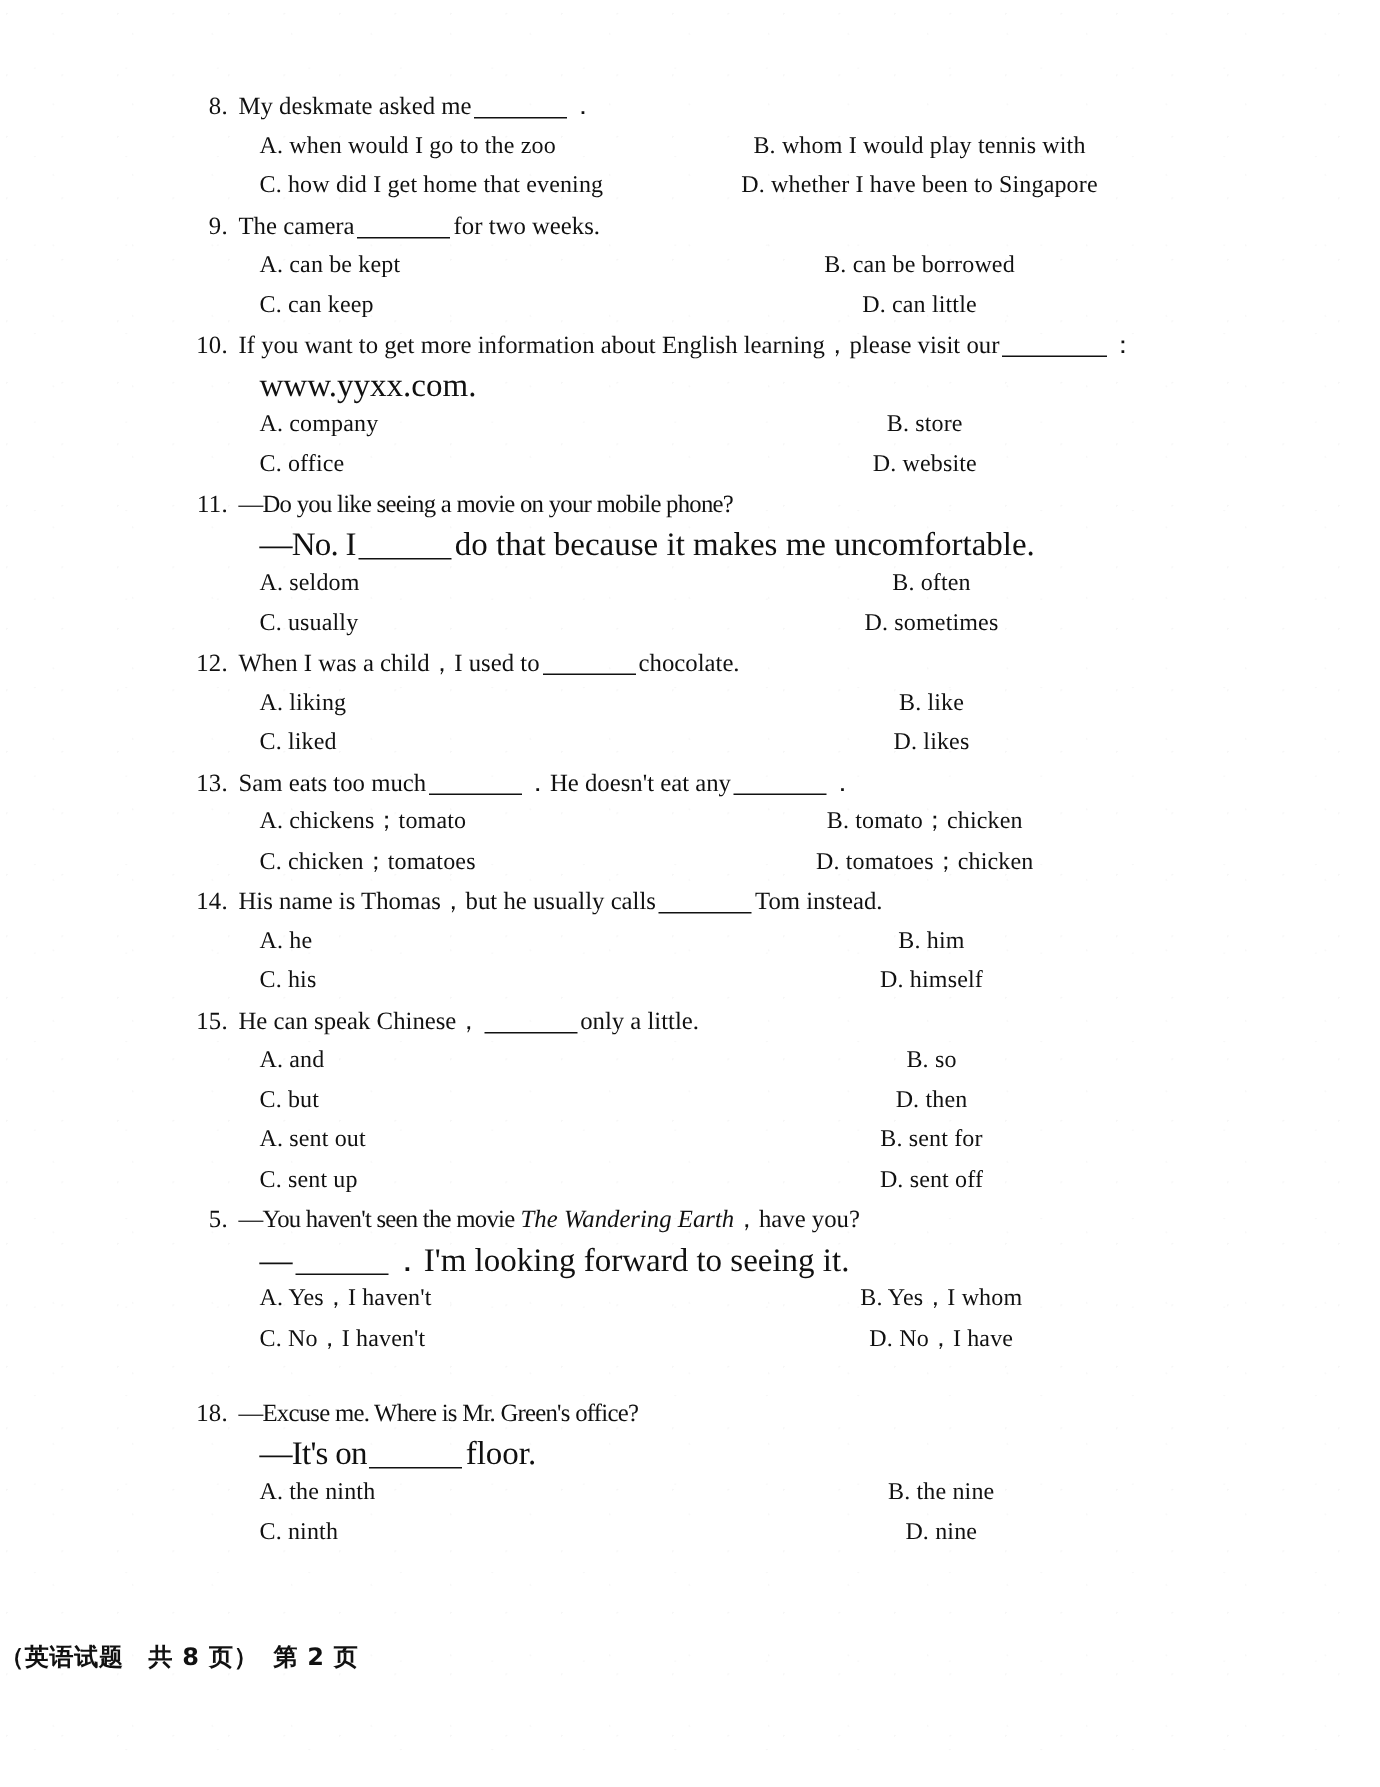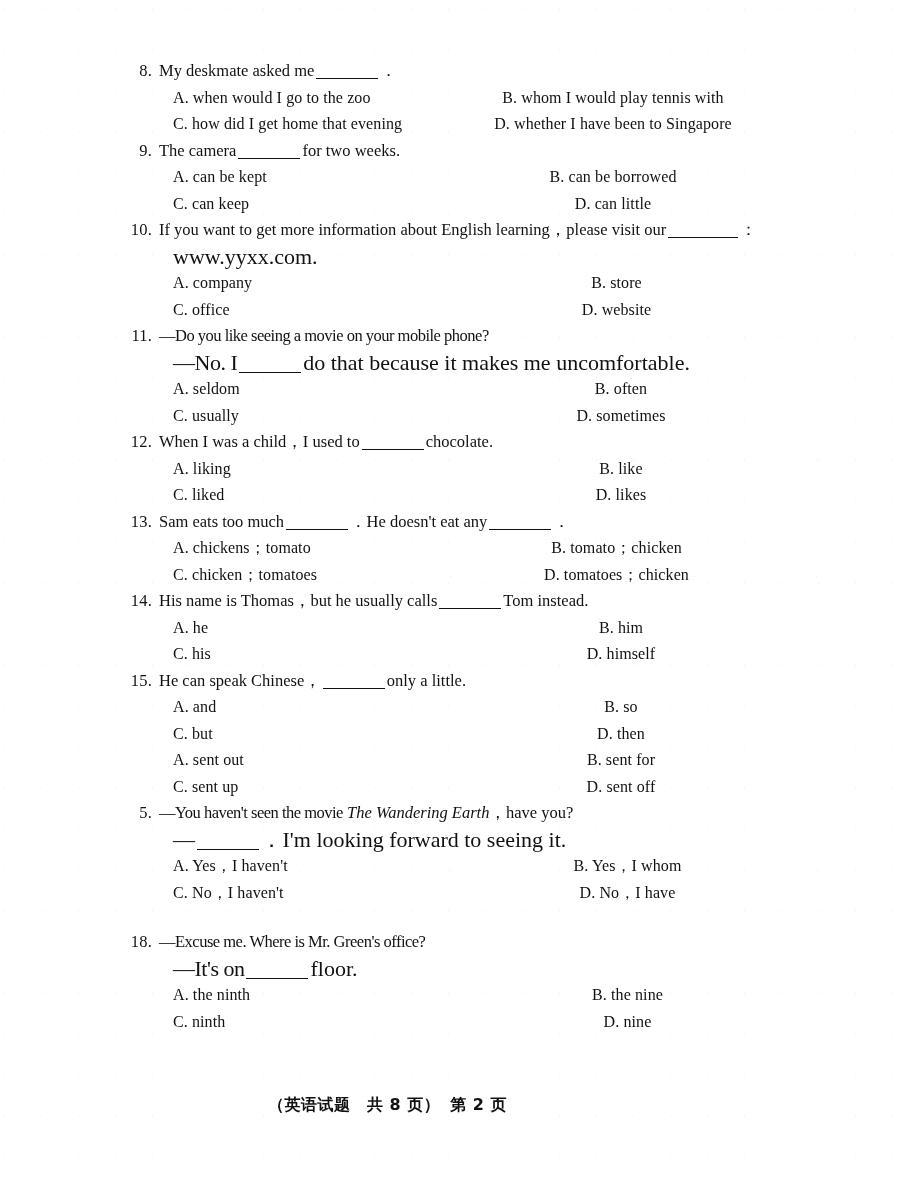--- a/index.html
+++ b/index.html
@@ -100,21 +100,21 @@
   .ital { font-style: italic; }
 
   .dash { letter-spacing: -0.5px; }
 
   
   .footer {
     position: absolute;
     left: 0;
     top: 1094px;
     width: 775px;
-    text-align: center;
+    text-align: left;
     font-size: 16px;
     line-height: 22px;
     font-family: "DejaVu Sans", "Liberation Sans", sans-serif;
     letter-spacing: 0.5px;
   }
   .footer .pg { margin-left: 10px; font-weight: bold; }
   .footer .grp { font-weight: bold; }
 
   
   .grain {

